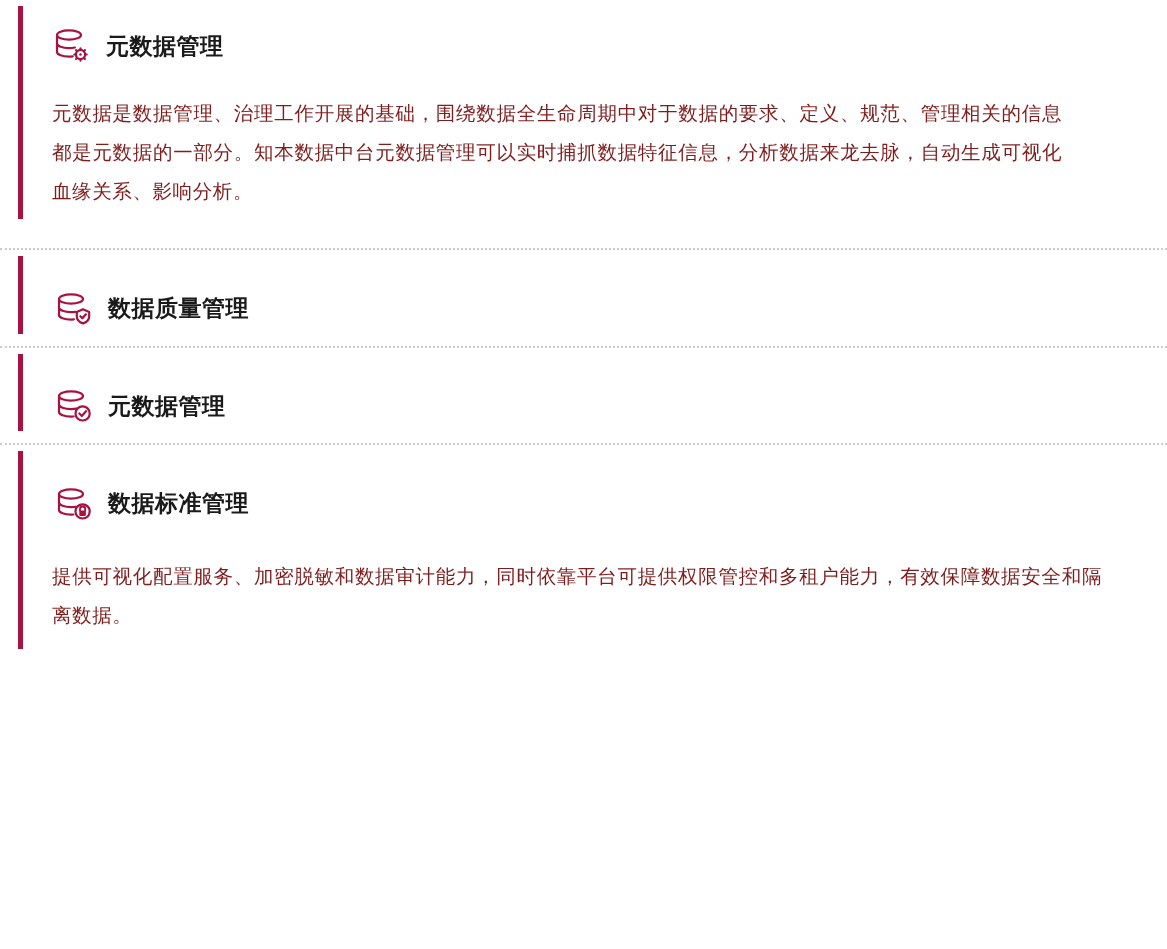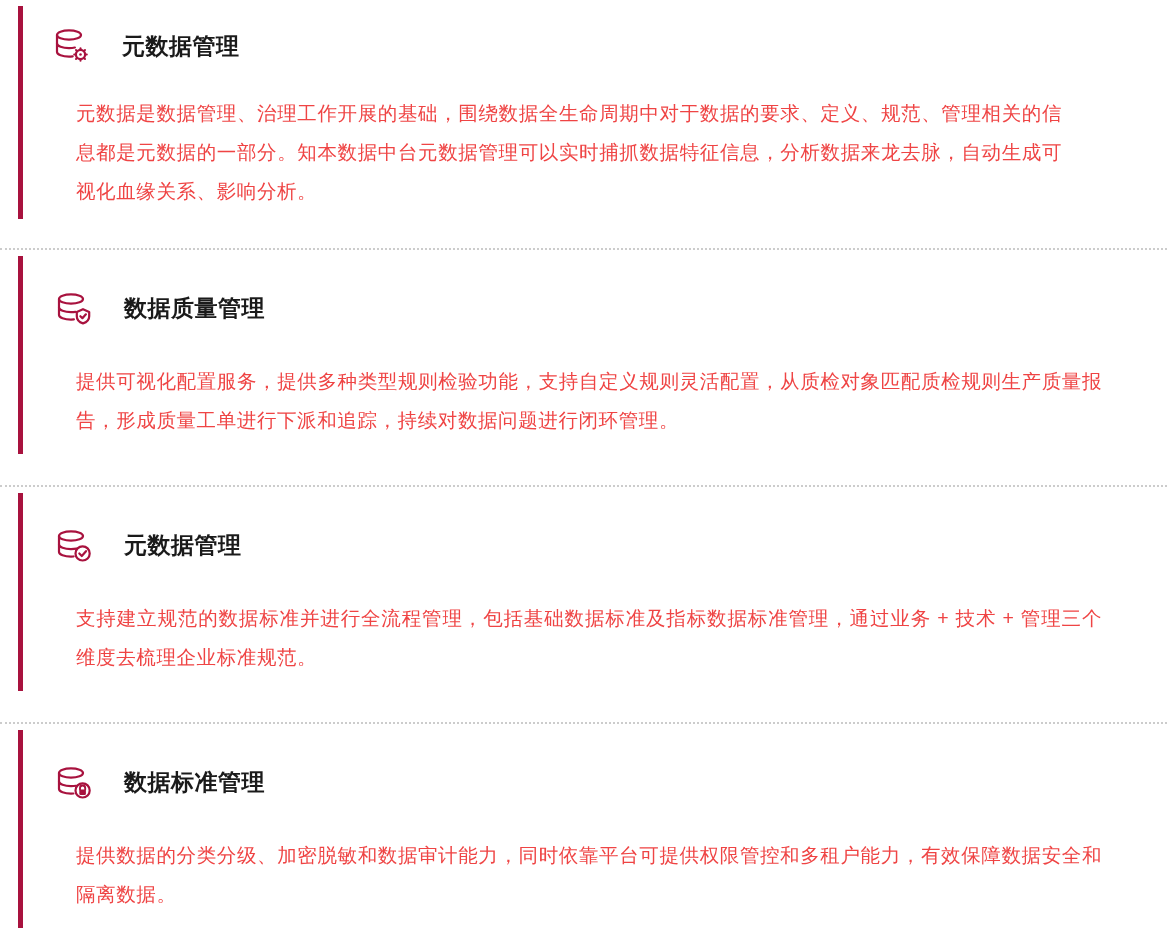--- a/index.html
+++ b/index.html
@@ -32,21 +32,21 @@
     position: absolute;
     left: 18px;
     top: 8px;
     bottom: 8px;
     width: 5px;
     background: #a8123e;
   }
   .feature-head {
     display: flex;
     align-items: center;
-    gap: 28px;
+    gap: 12px;
     padding-top: 14px;
   }
   .icon-box {
     width: 44px;
     height: 44px;
     flex: 0 0 44px;
     display: flex;
     align-items: center;
     justify-content: center;
   }
@@ -54,26 +54,25 @@
   .feature-title {
     font-size: 23px;
     font-weight: bold;
     color: #1a1a1a;
     letter-spacing: 0.5px;
     line-height: 1.2;
   }
   .feature-desc {
     font-size: 19.5px;
     line-height: 2.0;
-    color: #ef4444;
+    color: #7f1d1d;
     letter-spacing: 0.6px;
     margin-top: 10px;
     padding-bottom: 18px;
     text-align: justify;
-    margin-left: 24px;
   }
   .divider {
     border: 0;
     border-top: 2px dotted #cccccc;
     margin: 0 0 0 0;
     height: 0;
   }
   .item-1 .feature-inner { padding-right: 105px; }
   .item-1 .accent-bar { top: 6px; bottom: 10px; }
   .item-2 .accent-bar { top: 6px; bottom: 12px; }
@@ -131,58 +130,56 @@
           <svg width="44" height="44" viewBox="0 0 44 44" fill="none">
             <ellipse cx="19" cy="12" rx="12" ry="4.6" stroke="#a8123e" stroke-width="2.2"></ellipse>
             <path d="M7 12 V20.5 C7 23 12.4 25.1 19 25.1 C20.6 25.1 22.1 25 23.4 24.8" stroke="#a8123e" stroke-width="2.2" stroke-linecap="round" fill="none"></path>
             <path d="M7 20.5 V28 C7 30.5 12.4 32.6 19 32.6 C20 32.6 21 32.55 21.9 32.45" stroke="#a8123e" stroke-width="2.2" stroke-linecap="round" fill="none"></path>
             <path d="M31 22.2 L37.2 24.9 V29.3 C37.2 32.9 34.5 35.4 31 36.4 C27.5 35.4 24.8 32.9 24.8 29.3 V24.9 Z" stroke="#a8123e" stroke-width="2.2" fill="none" stroke-linejoin="round"></path>
             <path d="M28.4 29.2 L30.4 31.2 L33.9 27.3" stroke="#a8123e" stroke-width="2.2" stroke-linecap="round" stroke-linejoin="round" fill="none"></path>
           </svg>
         </span>
         <h3 class="feature-title">数据质量管理</h3>
       </div>
-      <p class="feature-desc">提供可视化配置服务，提供多种类型规则检验功能，支持自定义规则灵活配置，从质检对象匹配质检规则生产质量报告，形成质量工单进行下派和追踪，持续对数据问题进行闭环管理。</p>
     </div>
   </section>
   <hr class="divider">
 
   <section class="feature-item item-3">
     <div class="accent-bar"></div>
     <div class="feature-inner">
       <div class="feature-head">
         <span class="icon-box">
           <svg width="44" height="44" viewBox="0 0 44 44" fill="none">
             <ellipse cx="19" cy="12" rx="12" ry="4.6" stroke="#a8123e" stroke-width="2.2"></ellipse>
             <path d="M7 12 V20.5 C7 23 12.4 25.1 19 25.1 C21 25.1 22.9 24.95 24.5 24.65" stroke="#a8123e" stroke-width="2.2" stroke-linecap="round" fill="none"></path>
             <path d="M7 20.5 V28 C7 30.5 12.4 32.6 19 32.6 C19.9 32.6 20.8 32.55 21.6 32.47" stroke="#a8123e" stroke-width="2.2" stroke-linecap="round" fill="none"></path>
             <circle cx="30.6" cy="29.4" r="7.1" stroke="#a8123e" stroke-width="2.2" fill="none"></circle>
             <path d="M27.3 29.5 L29.8 32 L34 27.2" stroke="#a8123e" stroke-width="2.2" stroke-linecap="round" stroke-linejoin="round" fill="none"></path>
           </svg>
         </span>
         <h3 class="feature-title">元数据管理</h3>
       </div>
-      <p class="feature-desc">支持建立规范的数据标准并进行全流程管理，包括基础数据标准及指标数据标准管理，通过业务 + 技术 + 管理三个维度去梳理企业标准规范。</p>
     </div>
   </section>
   <hr class="divider">
 
   <section class="feature-item item-4">
     <div class="accent-bar"></div>
     <div class="feature-inner">
       <div class="feature-head">
         <span class="icon-box">
           <svg width="44" height="44" viewBox="0 0 44 44" fill="none">
             <ellipse cx="19" cy="12" rx="12" ry="4.6" stroke="#a8123e" stroke-width="2.2"></ellipse>
             <path d="M7 12 V20.5 C7 23 12.4 25.1 19 25.1 C20.8 25.1 22.5 25 24 24.75" stroke="#a8123e" stroke-width="2.2" stroke-linecap="round" fill="none"></path>
             <path d="M7 20.5 V28 C7 30.5 12.4 32.6 19 32.6 C19.8 32.6 20.6 32.57 21.4 32.5" stroke="#a8123e" stroke-width="2.2" stroke-linecap="round" fill="none"></path>
             <circle cx="30.6" cy="29.4" r="7.1" stroke="#a8123e" stroke-width="2.2" fill="none"></circle>
             <path d="M28 28.6 V27 C28 25.6 29.2 24.5 30.6 24.5 C32 24.5 33.2 25.6 33.2 27 V28.6" stroke="#a8123e" stroke-width="1.9" fill="none" stroke-linecap="round"></path>
             <rect x="27.3" y="28.6" width="6.6" height="5.3" rx="1.2" fill="#a8123e"></rect>
           </svg>
         </span>
         <h3 class="feature-title">数据标准管理</h3>
       </div>
-      <p class="feature-desc">提供数据的分类分级、加密脱敏和数据审计能力，同时依靠平台可提供权限管控和多租户能力，有效保障数据安全和隔离数据。</p>
+      <p class="feature-desc">提供可视化配置服务、加密脱敏和数据审计能力，同时依靠平台可提供权限管控和多租户能力，有效保障数据安全和隔离数据。</p>
     </div>
   </section>
 
 </div>
 
 </body></html>

